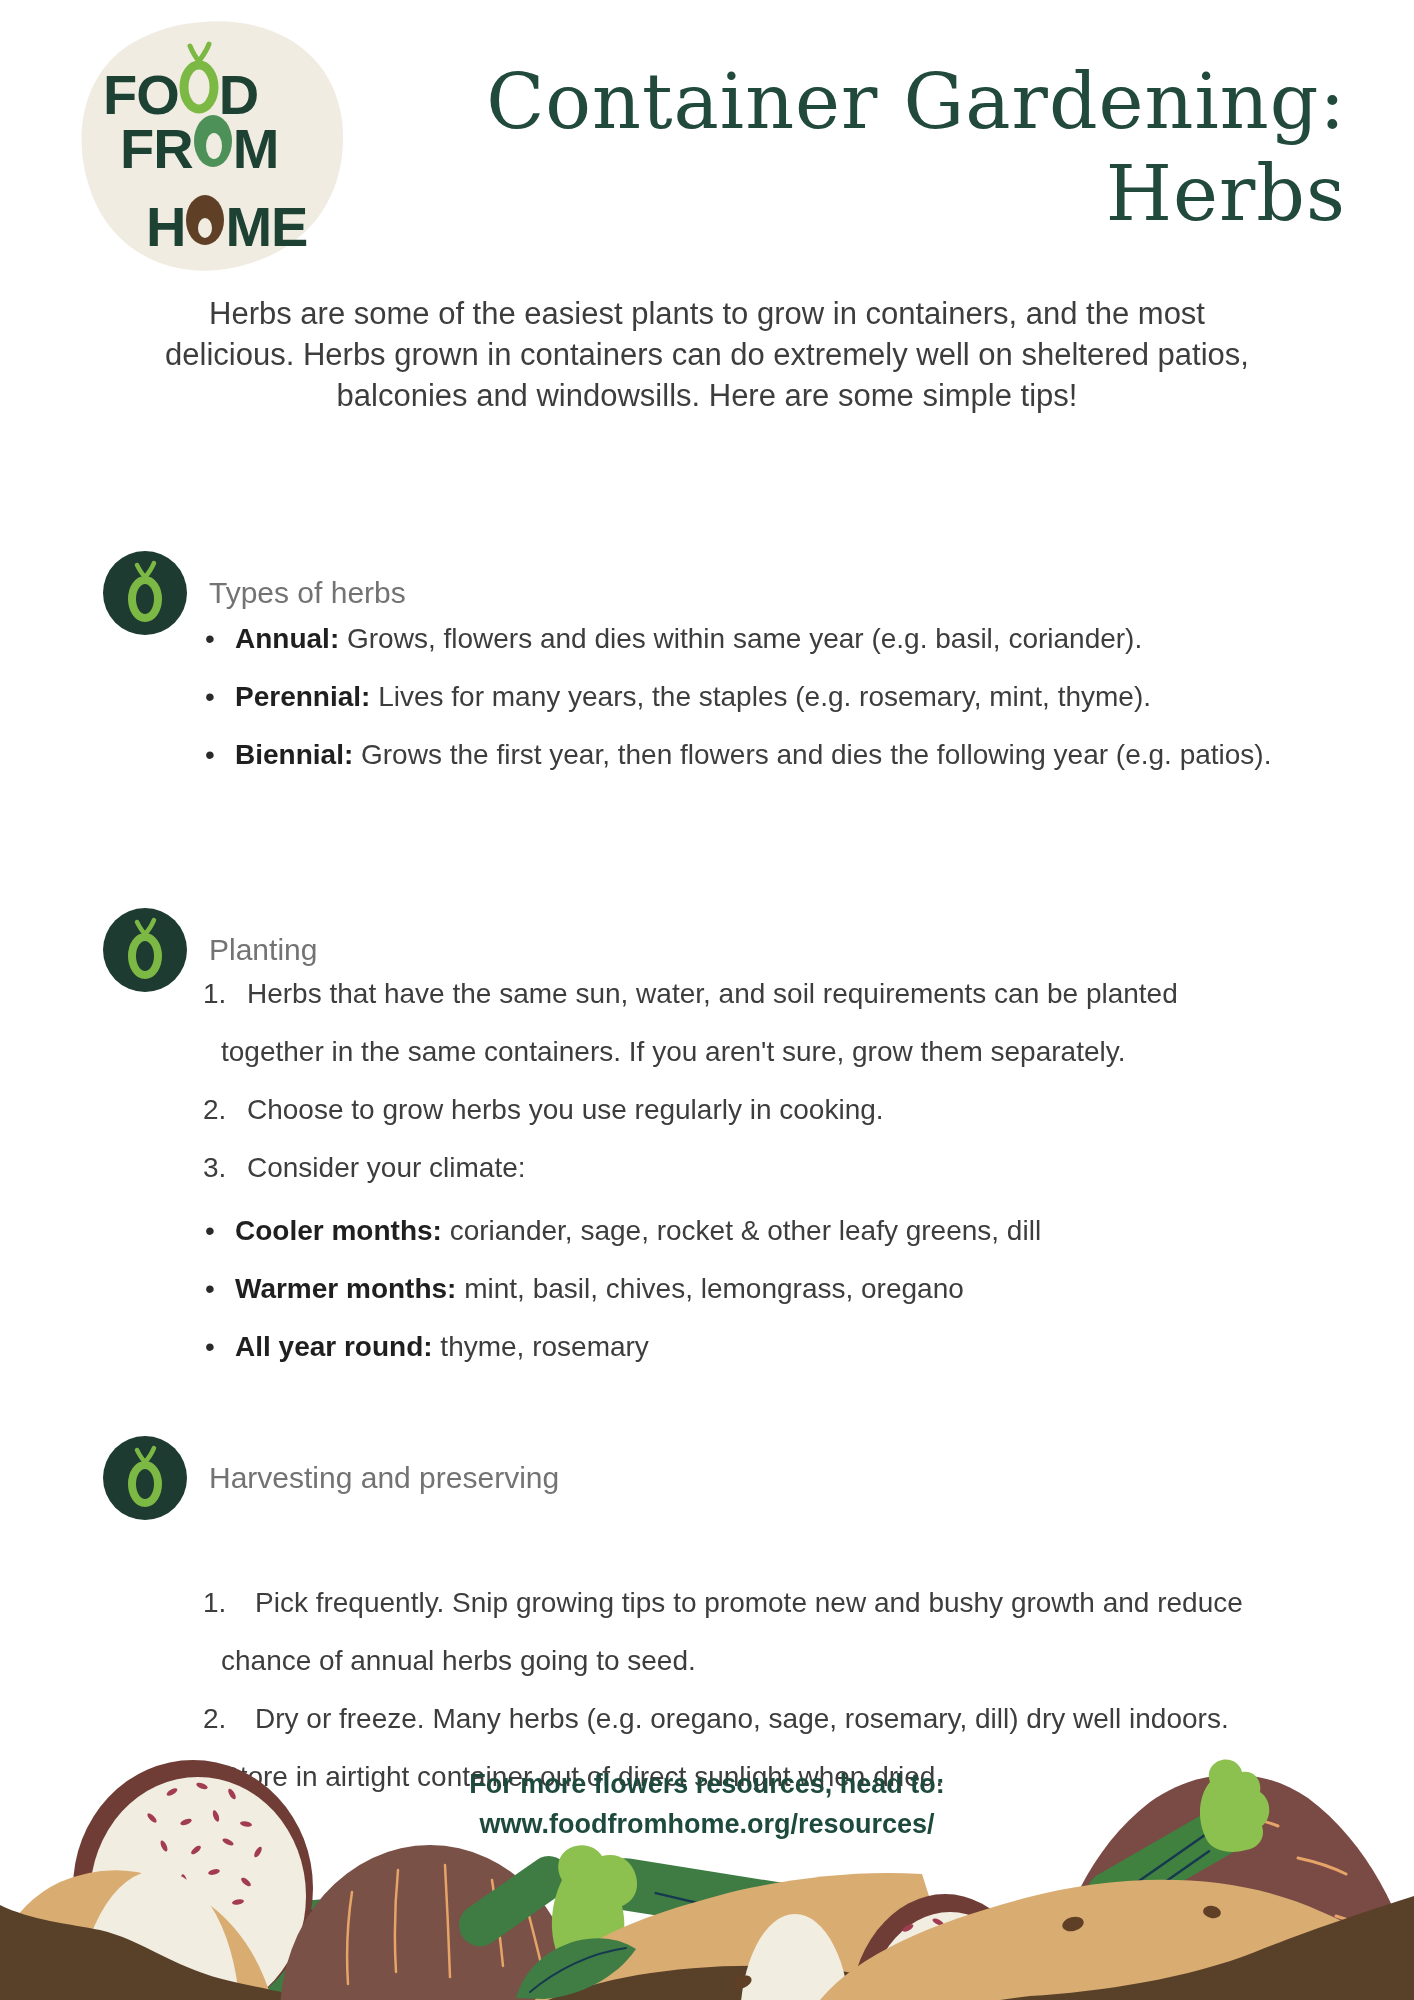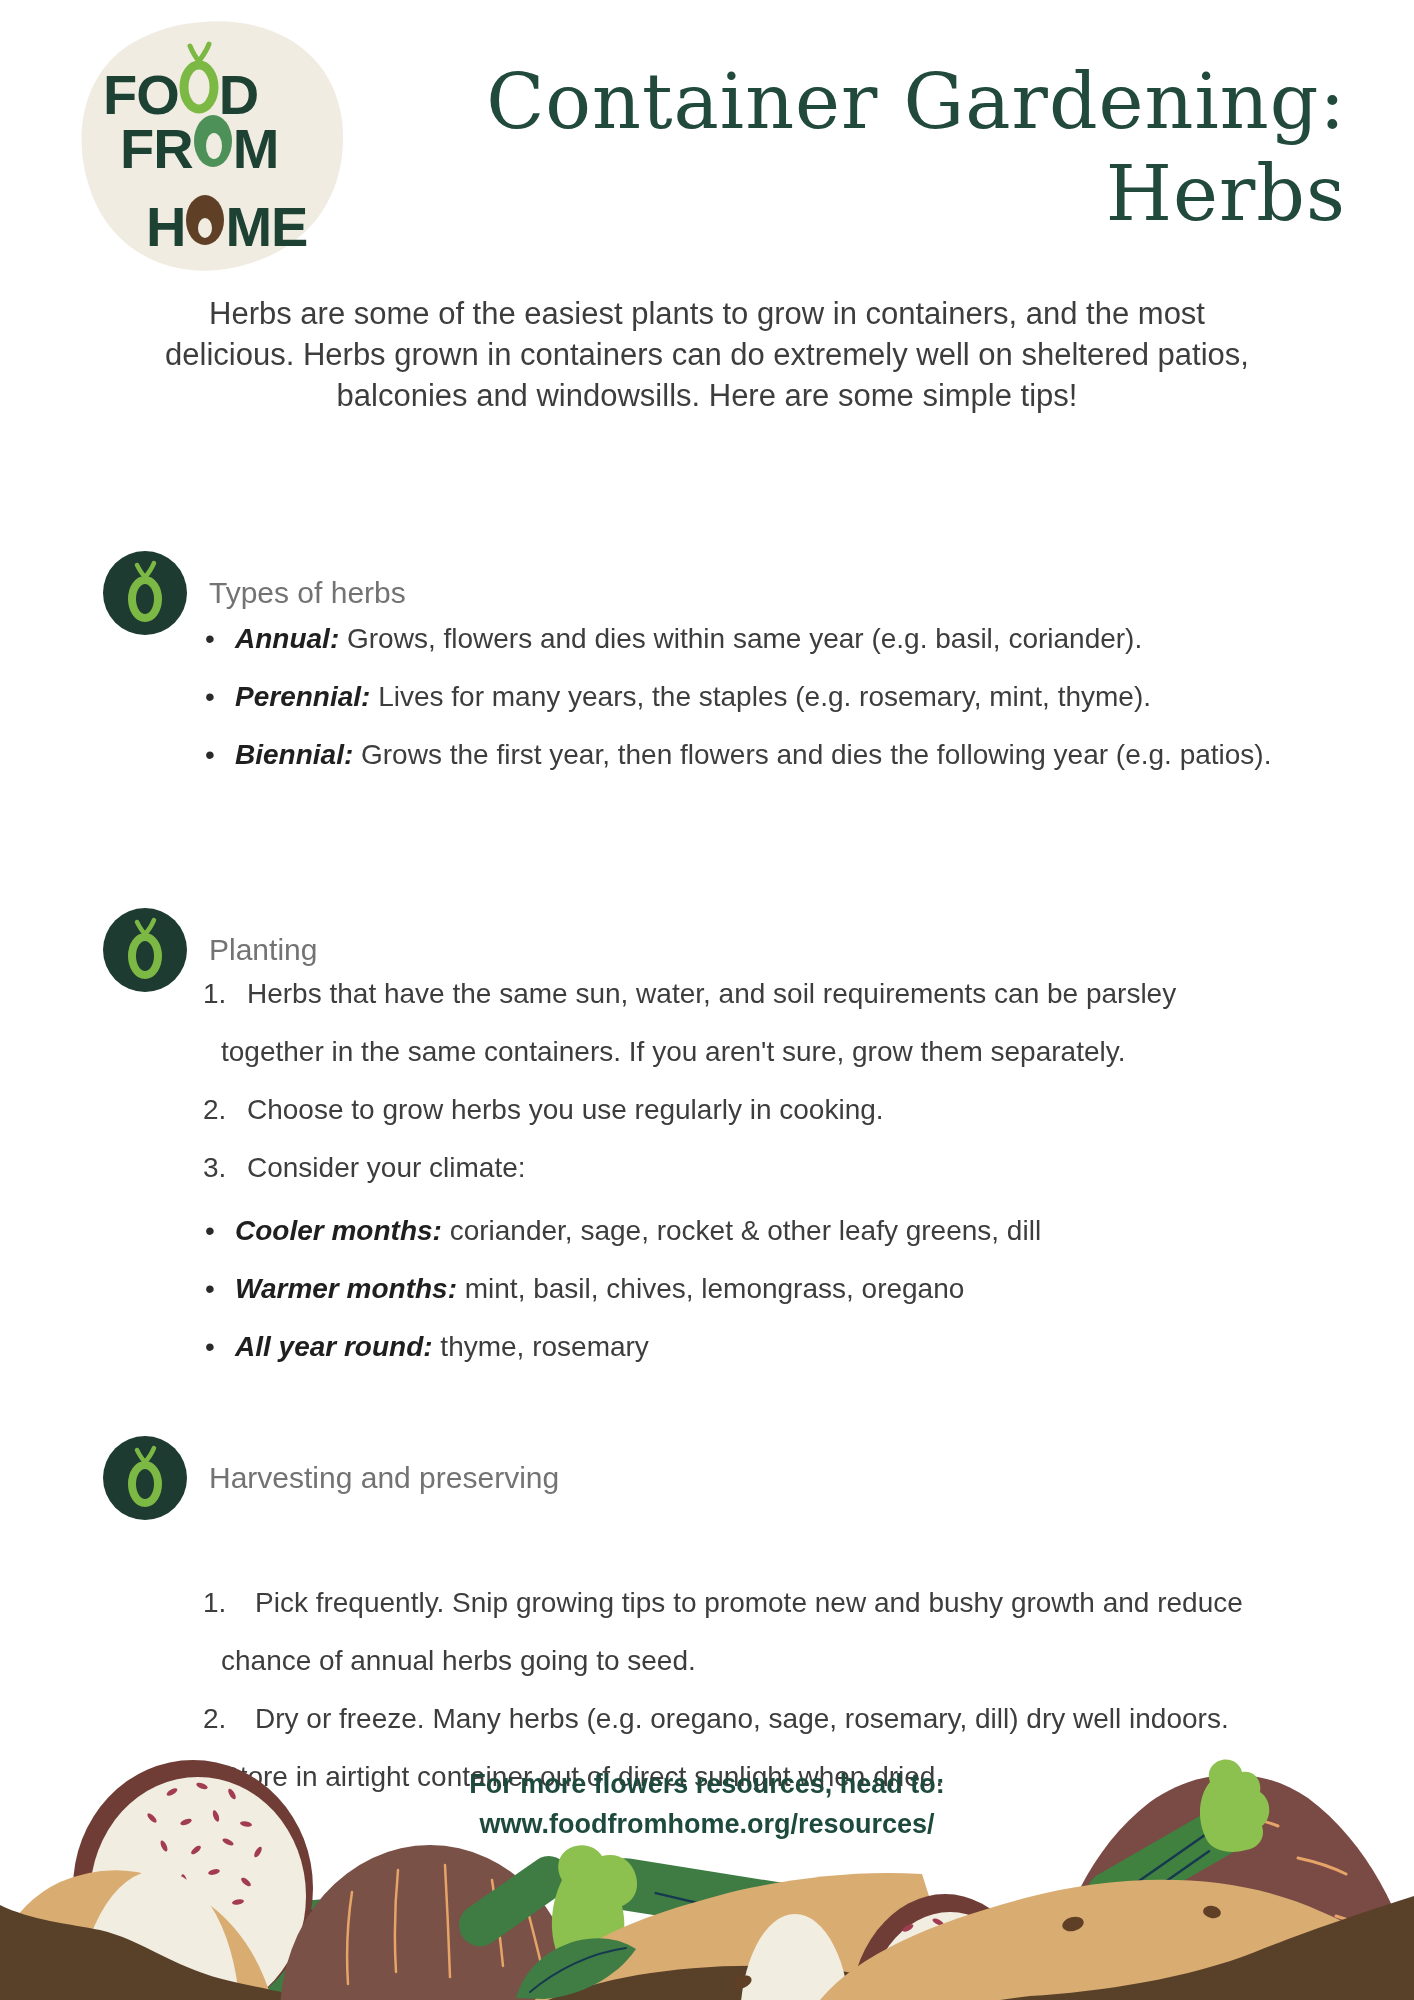--- a/index.html
+++ b/index.html
@@ -31,21 +31,21 @@
   }
 
   
   .sec-head{position:absolute;left:103px;display:flex;align-items:center;gap:22px;}
   .sec-head .label{font-size:30px;font-weight:400;color:#737373;}
   .icon-wrap{width:84px;height:84px;display:inline-block;}
 
   
   ul.lst,ol.lst{position:absolute;left:203px;list-style:none;margin:0;padding:0;
     font-size:28px;line-height:58px;color:#3d3d3d;}
-  .lst .b{font-weight:700;color:#1f1f1f;font-style:italic;}
+  .lst .b{font-weight:700;color:#1f1f1f;}
   ul.bullets{width:1100px;}
   ul.bullets li{position:relative;padding-left:32px;}
   ul.bullets li::before{content:'\2022';position:absolute;left:2px;top:0;color:#2a2a2a;}
   ol.nums{width:1060px;counter-reset:n;}
   ol.nums li{position:relative;counter-increment:n;padding-left:18px;text-indent:26px;}
   ol.nums.wide li{text-indent:34px;}
   ol.nums li::before{content:counter(n) ".";position:absolute;left:0;top:0;text-indent:0;}
 
   .t-bullets{top:610px;}
   .p-nums{top:965px;}
@@ -110,21 +110,21 @@
   <span class="icon-wrap">
     <svg width="84" height="84" viewBox="0 0 84 84">
         <circle cx="42" cy="42" r="42" fill="#1d3b30"></circle>
         <ellipse cx="42" cy="48" rx="13" ry="19" fill="none" stroke="#7cb844" stroke-width="8"></ellipse>
         <path d="M34 14 C37 20 40 24 42 26 M51 12 C48 19 45 23 42 26" fill="none" stroke="#7cb844" stroke-width="4.5" stroke-linecap="round"></path>
       </svg>
   </span>
   <span class="label">Planting</span>
 </div>
 <ol class="lst nums p-nums">
-  <li>Herbs that have the same sun, water, and soil requirements can be parsley together in the same containers. If you aren't sure, grow them separately.</li>
+  <li>Herbs that have the same sun, water, and soil requirements can be planted together in the same containers. If you aren't sure, grow them separately.</li>
   <li>Choose to grow herbs you use regularly in cooking.</li>
   <li>Consider your climate:</li>
 </ol>
 <ul class="lst bullets c-bullets">
   <li><span class="b">Cooler months:</span><span> coriander, sage, rocket &amp; other leafy greens, dill</span></li>
   <li><span class="b">Warmer months:</span><span> mint, basil, chives, lemongrass, oregano</span></li>
   <li><span class="b">All year round:</span><span> thyme, rosemary</span></li>
 </ul>
 
 <div class="sec-head head-harv">

